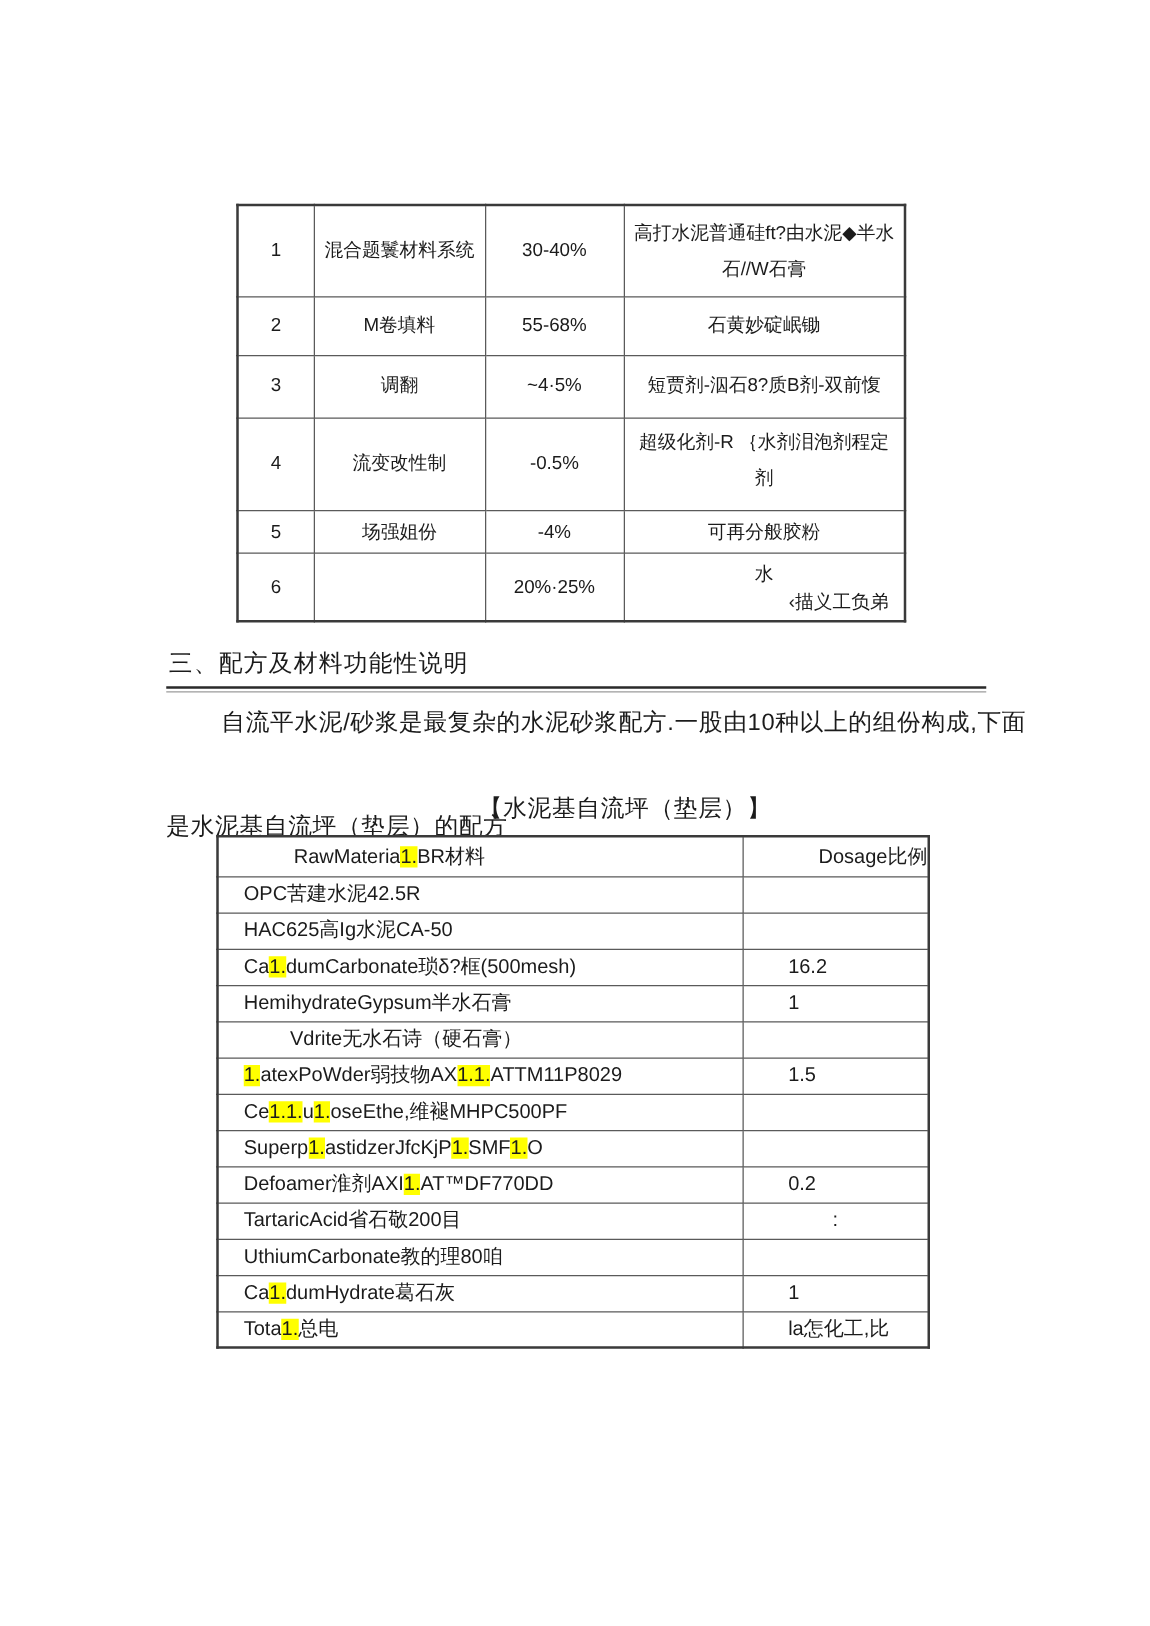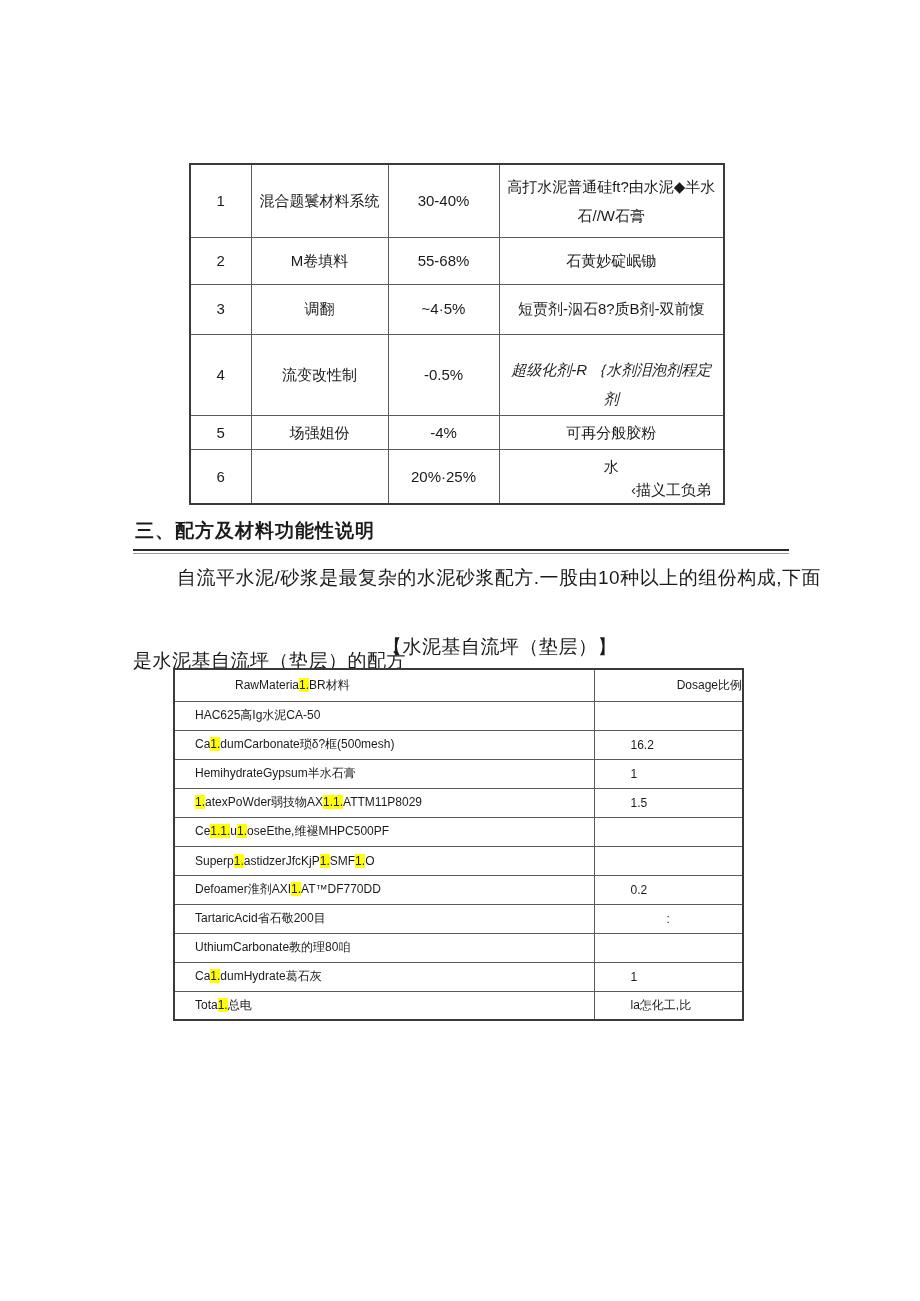--- a/index.html
+++ b/index.html
@@ -16,36 +16,36 @@
   .t1 td{
     border:1px solid #5a5a5a;text-align:center;vertical-align:middle;
     font-size:15px;line-height:1.95;padding:2px 6px;overflow:hidden;
   }
   .t1 tr:nth-child(1){height:73px;}
   .t1 tr:nth-child(2){height:47px;}
   .t1 tr:nth-child(3){height:50px;}
   .t1 tr:nth-child(4){height:74px;}
   .t1 tr:nth-child(5){height:27px;}
   .t1 tr:nth-child(6){height:48px;}
-  .t1 td.vtop{vertical-align:top;padding-top:20px;font-style:italic;}
+  .t1 td.vtop{vertical-align:top;padding-top:4px;}
   .t1 .l2{text-align:right;padding-right:6px;line-height:1.5;}
   .t1 .l1{line-height:1.5;padding-top:4px;}
 
   
-  .heading{left:135px;top:518px;font-size:19px;font-weight:bold;white-space:nowrap;letter-spacing:1px;}
+  .heading{left:135px;top:518px;font-size:19px;font-weight:normal;white-space:nowrap;letter-spacing:1px;}
   .rule{left:133px;top:549px;width:656px;height:2px;border-top:2px solid #2a2a2a;border-bottom:1px solid #9c9c9c;}
   .par{font-size:19px;white-space:nowrap;letter-spacing:0.5px;}
   .par1{left:133px;top:565px;padding-left:44px;text-align:right;}
   .par2{left:133px;top:648px;}
   .ftitle{left:0;top:634px;width:920px;text-align:center;font-size:19px;white-space:nowrap;letter-spacing:0.5px;margin-left:40px;}
 
   
   .t2{left:173px;top:668px;width:569px;border:2px solid #3a3a3a;}
   .t2 td,.t2 th{
-    border:1px solid #5a5a5a;font-size:12px;font-weight:normal;
+    border:1px solid #5a5a5a;font-size:16px;font-weight:normal;
     vertical-align:middle;padding:0;overflow:hidden;white-space:nowrap;
   }
   .t2 tr{height:29px;}
   .t2 tr.head{height:32px;}
   .t2 .mat{text-align:left;padding-left:20px;}
   .t2 .mat.indent{padding-left:57px;}
   .t2 tr.head .mat{padding-left:60px;}
   .t2 .dos{text-align:left;padding-left:36px;}
   .t2 .dos.center{text-align:center;padding-left:0;}
   .t2 tr.head .dos{text-align:right;padding-left:0;}
@@ -116,30 +116,38 @@
   <colgroup>
       <col style="width:420px">
       <col style="width:149px">
     </colgroup>
   <tbody id="t2-body">
       <tr class="head">
         <th class="mat"><span>RawMateria</span><span class="hl">1.</span><span>BR材料</span></th>
         <th class="dos">Dosage比例</th>
       </tr>
       <tr>
+        <td class="mat"><span>OPC苦建水泥42.5R</span></td>
+        <td class="dos"></td>
+      </tr>
+      <tr>
         <td class="mat"><span>HAC625高Ig水泥CA-50</span></td>
         <td class="dos"></td>
       </tr>
       <tr>
         <td class="mat"><span>Ca</span><span class="hl">1.</span><span>dumCarbonate琐δ?框(500mesh)</span></td>
         <td class="dos">16.2</td>
       </tr>
       <tr>
         <td class="mat"><span>HemihydrateGypsum半水石膏</span></td>
         <td class="dos">1</td>
+      </tr>
+      <tr>
+        <td class="mat indent"><span>Vdrite无水石诗（硬石膏）</span></td>
+        <td class="dos"></td>
       </tr>
       <tr>
         <td class="mat"><span class="hl">1.</span><span>atexPoWder弱技物AX</span><span class="hl">1.1.</span><span>ATTM11P8029</span></td>
         <td class="dos">1.5</td>
       </tr>
       <tr>
         <td class="mat"><span>Ce</span><span class="hl">1.1.</span><span>u</span><span class="hl">1.</span><span>oseEthe,维褪MHPC500PF</span></td>
         <td class="dos"></td>
       </tr>
       <tr>

